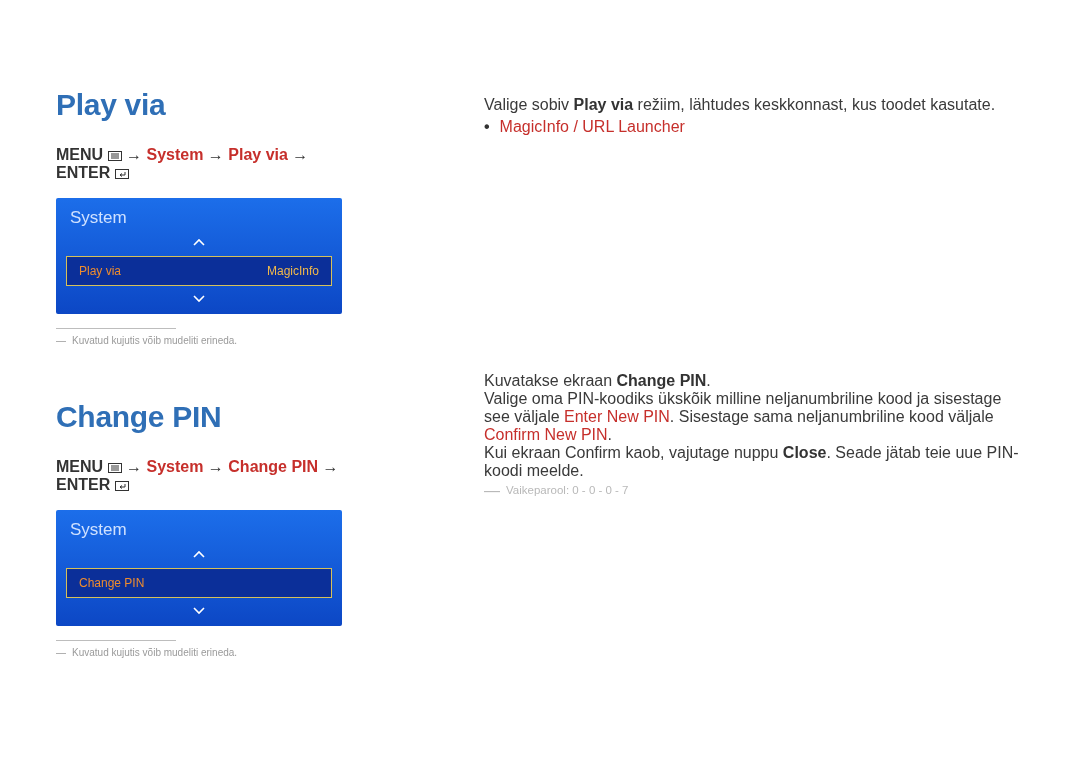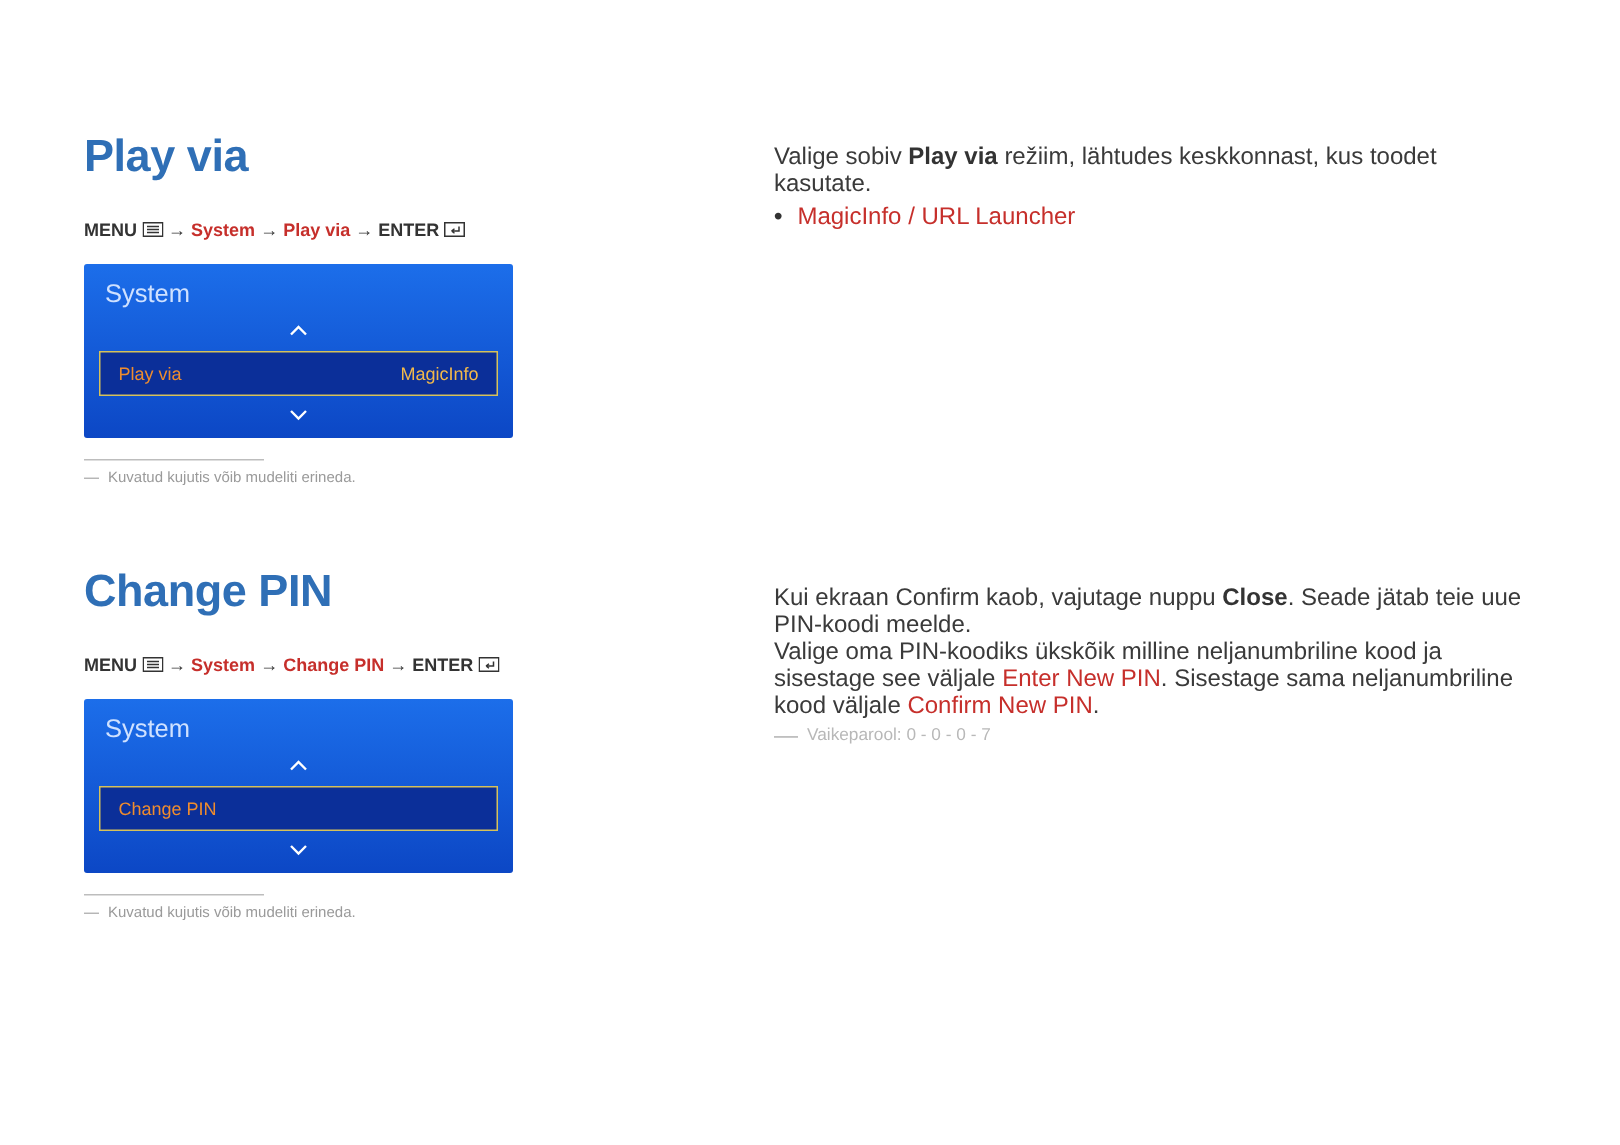--- a/index.html
+++ b/index.html
@@ -7,35 +7,35 @@
     width: 1080px;
     height: 763px;
     background: #fff;
     font-family: Arial, Helvetica, sans-serif;
     color: #3a3a3a;
     position: relative;
   }
   .page {
     padding: 88px 56px 40px 56px;
     display: flex;
-    gap: 116px;
+    gap: 84px;
   }
   .left-col { width: 310px; flex: 0 0 310px; }
   .right-col { flex: 1; padding-top: 8px; margin-left: 34px; }
 
   .section-title {
     font-size: 30px;
     font-weight: 600;
     color: #2f6fb6;
     margin-bottom: 24px;
     letter-spacing: -0.3px;
   }
 
   .breadcrumb {
-    font-size: 12px;
+    font-size: 16px;
     font-weight: bold;
     color: #333;
     margin-bottom: 16px;
   }
   .breadcrumb .hl { color: #c62f2b; font-weight: bold; }
   .breadcrumb .arrow { font-weight: normal; }
   .bc-icon {
     display: inline-block;
     width: 14px; height: 10px;
     vertical-align: -1px;
@@ -196,24 +196,27 @@
       <div class="bullet-row">
         <span class="bullet-dot">•</span>
         <span class="red-strong">MagicInfo / URL Launcher</span>
       </div>
     </div>
 
     <div style="height: 236px;"></div>
 
     <div class="sec-changepin-right">
       <div>
+        <span>Kuvatakse ekraan </span><span class="strong">Change PIN</span><span>.</span>
+      </div>
+      <div>
+        <span>Valige oma PIN-koodiks ükskõik milline neljanumbriline kood ja sisestage see väljale </span><span class="red-strong">Enter New PIN</span><span>. Sisestage sama neljanumbriline kood väljale </span><span class="red-strong">Confirm New PIN</span><span>.</span>
+      </div>
+      <div>
         <span>Kui ekraan Confirm kaob, vajutage nuppu </span><span class="strong">Close</span><span>. Seade jätab teie uue PIN-koodi meelde.</span>
-      </div>
-      <div>
-        <span>Valige oma PIN-koodiks ükskõik milline neljanumbriline kood ja sisestage see väljale </span><span class="red-strong">Enter New PIN</span><span>. Sisestage sama neljanumbriline kood väljale </span><span class="red-strong">Confirm New PIN</span><span>.</span>
       </div>
       <div class="grey-note" style="margin-top:4px;">
         <span class="dash">―</span>
         <span>Vaikeparool: 0 - 0 - 0 - 7</span>
       </div>
     </div>
 
   </div>
 </div>
 

